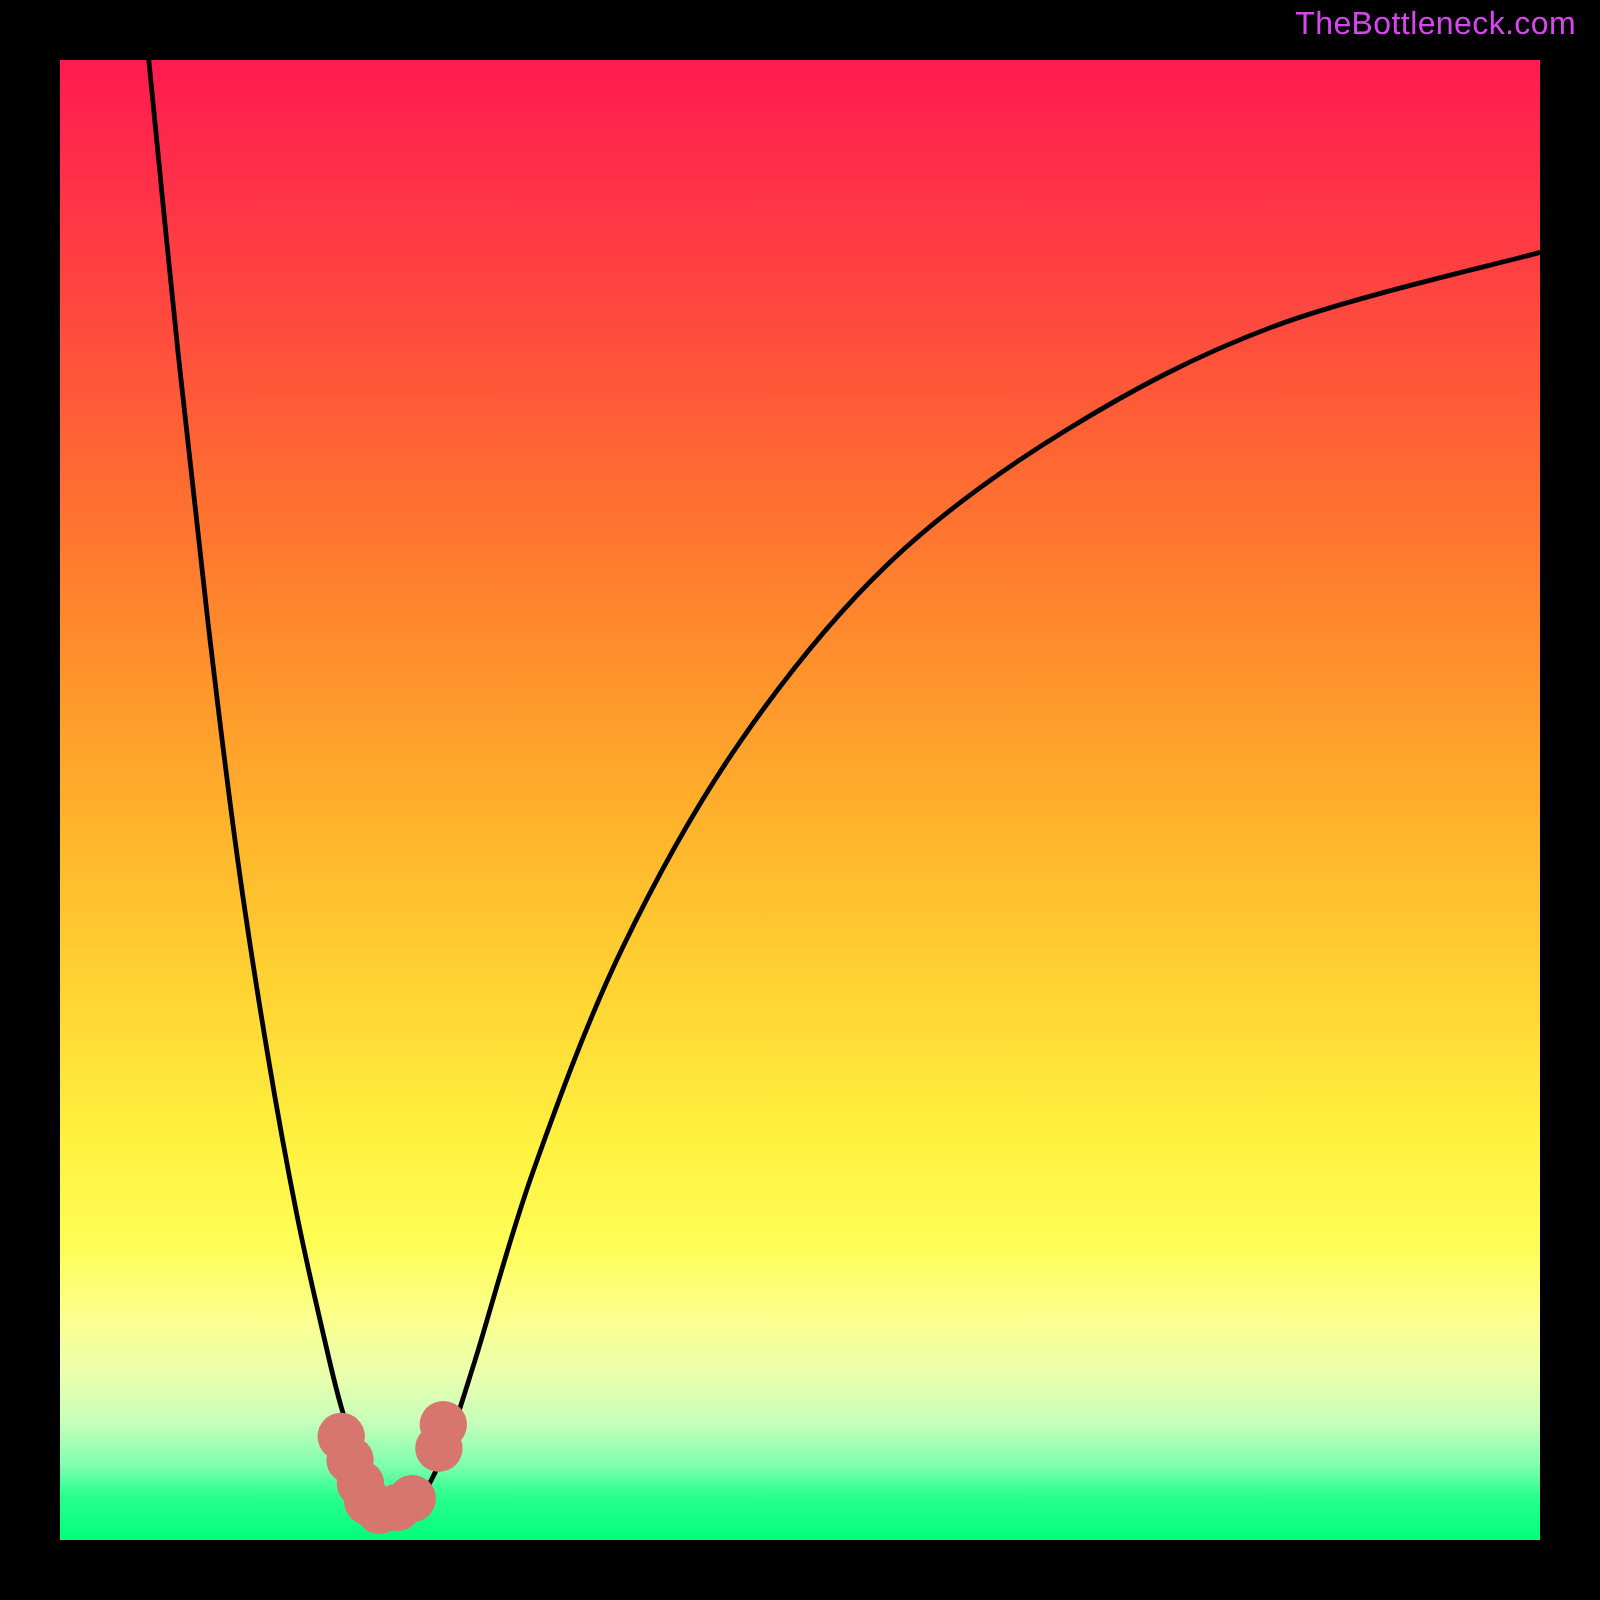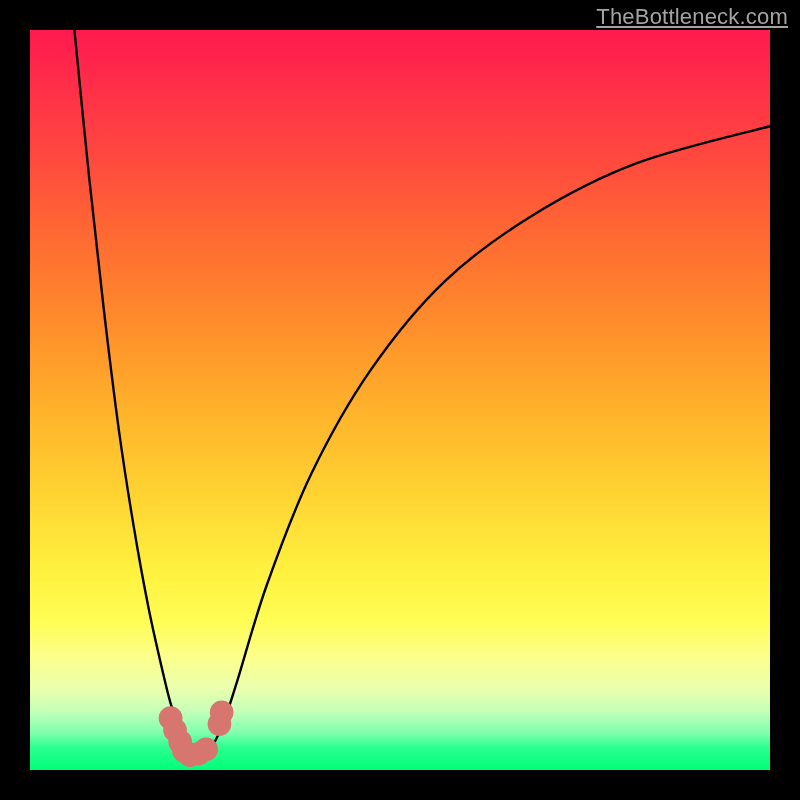--- a/index.html
+++ b/index.html
@@ -14,27 +14,26 @@
   .frame {
     position: absolute;
     left: 0; top: 0;
     width: 800px; height: 800px;
     background: #000;
   }
   .watermark {
     position: absolute;
     top: 4px;
     right: 12px;
-    color: #a3a3a3;
-    font-size: 22px;
+    color: #d946ef;
+    font-size: 16px;
     font-weight: 400;
     letter-spacing: 0.2px;
     z-index: 10;
     user-select: none;
-    text-decoration: underline;
   }
   .plot {
     position: absolute;
     left: 30px;
     top: 30px;
     width: 740px;
     height: 740px;
     overflow: hidden;
   }
   .gradient {

